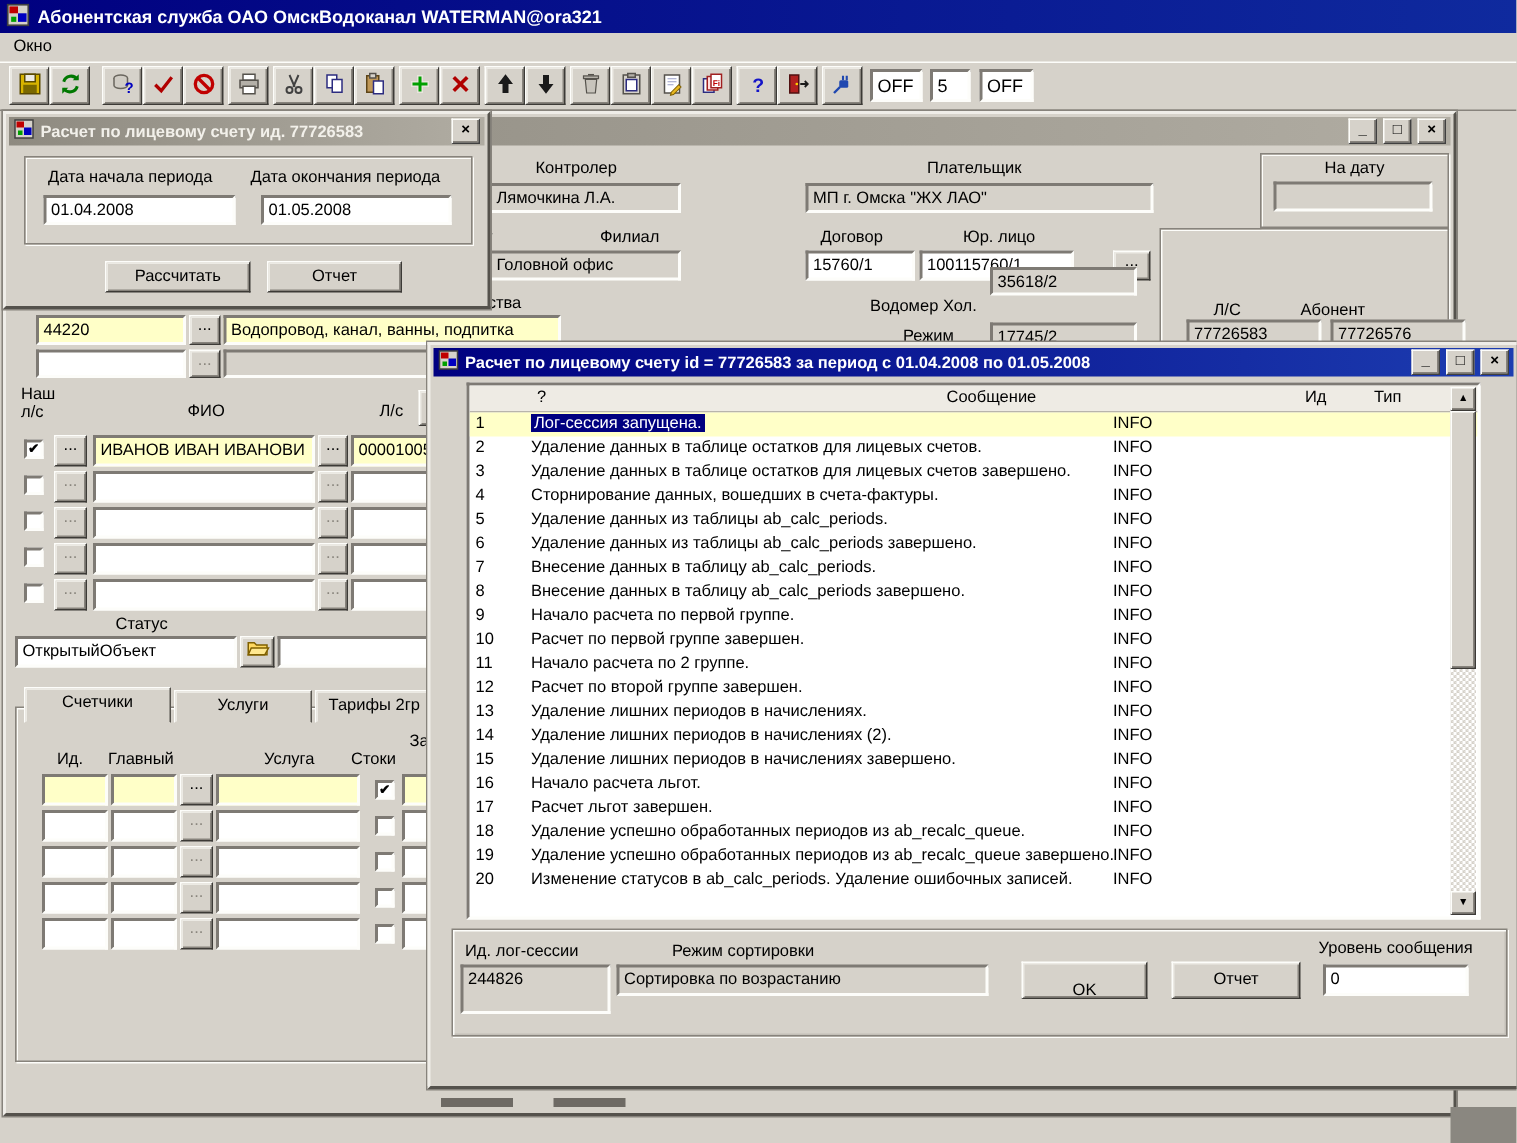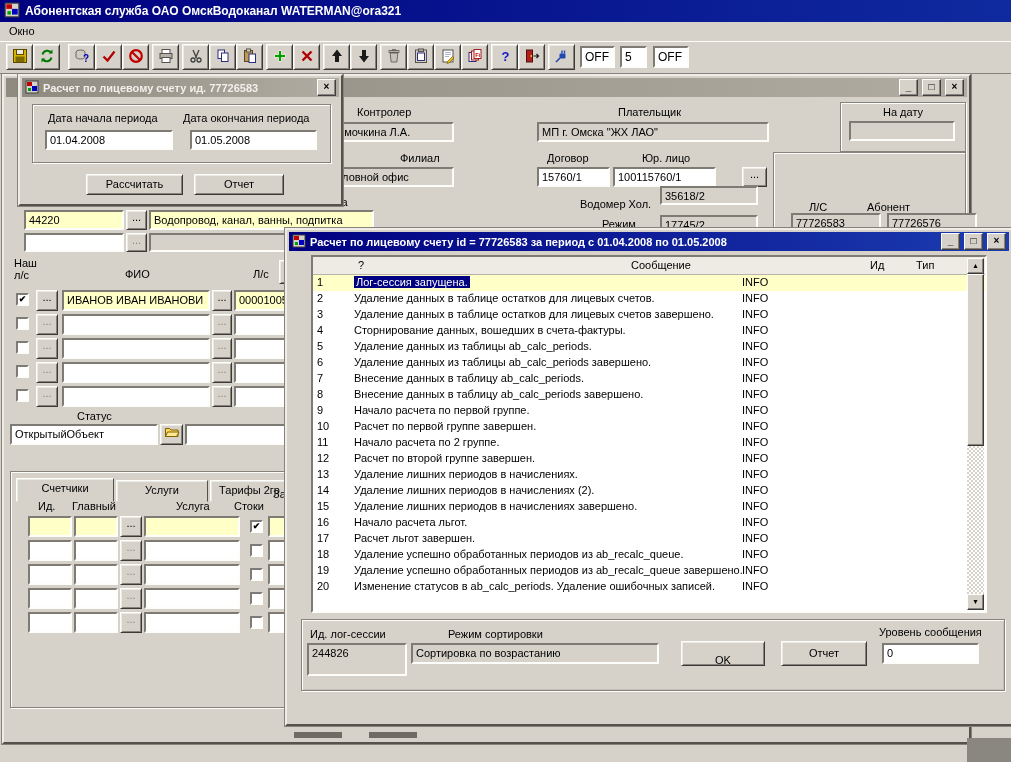--- a/index.html
+++ b/index.html
@@ -26,21 +26,21 @@
     border-color:#fdfdfa #3c3a36 #3c3a36 #fdfdfa;box-shadow:inset 1px 1px 0 #eceae4,inset -1px -1px 0 #87837c;
     text-align:center;font-size:11px;cursor:default;}
   .btn.dis{color:#8a867e;}
   .cb{position:absolute;width:13px;height:13px;box-sizing:border-box;background:#fff;
     border:2px solid;border-color:#7e7a74 #fdfdfa #fdfdfa #7e7a74;
     font-size:9px;line-height:8px;text-align:center;font-weight:bold;}
   .grp{position:absolute;border:1px solid #87837c;
     box-shadow:inset 1px 1px 0 #fdfdfa,1px 1px 0 #fdfdfa;}
   .tab{position:absolute;box-sizing:border-box;background:#d6d2ca;border:1px solid;
     border-color:#fdfdfa #55524c #d6d2ca #fdfdfa;box-shadow:inset 1px 1px 0 #eceae4;
-    text-align:center;padding-top:3px;overflow:hidden;white-space:nowrap;margin-top:20px;}
+    text-align:center;padding-top:3px;overflow:hidden;white-space:nowrap;}
   
   #appbar{position:absolute;left:0;top:0;width:100%;height:22px;
     background:linear-gradient(90deg,#000080,#0f2a9e);display:flex;align-items:center;
     gap:5px;padding-left:4px;box-sizing:border-box;color:#fff;font-weight:bold;font-size:12px;}
   #menubar{position:absolute;left:0;top:22px;width:100%;height:19px;background:#d6d2ca;}
   #toolbar{position:absolute;left:0;top:41px;width:100%;height:31px;background:#d6d2ca;
     border-top:1px solid #fdfdfa;border-bottom:1px solid #87837c;}
   .tbtn{position:absolute;top:2px;width:27px;height:26px;box-sizing:border-box;background:#d6d2ca;
     border:1px solid;border-color:#fdfdfa #3c3a36 #3c3a36 #fdfdfa;
     box-shadow:inset 1px 1px 0 #eceae4,inset -1px -1px 0 #87837c;
@@ -254,21 +254,21 @@
 
     <span class="lbl" style="left:315px;top:120px">йства</span>
     <div class="f yellow" style="left:20px;top:134px;width:100px;height:20px">44220</div>
     <div class="btn" style="left:122px;top:134px;width:21px;height:20px">...</div>
     <div class="f yellow" style="left:145px;top:134px;width:225px;height:20px">Водопровод, канал, ванны, подпитка</div>
     <div class="f" style="left:20px;top:157px;width:100px;height:19px"></div>
     <div class="btn dis" style="left:122px;top:157px;width:21px;height:19px">...</div>
     <div class="f gray" style="left:145px;top:157px;width:225px;height:19px"></div>
 
     <span class="lbl" style="left:576px;top:122px">Водомер Хол.</span>
-    <div class="f gray" style="left:656px;top:110px;width:98px;height:19px">35618/2</div>
+    <div class="f gray" style="left:656px;top:102px;width:98px;height:19px">35618/2</div>
     <span class="lbl" style="left:598px;top:142px">Режим</span>
     <div class="f gray" style="left:656px;top:139px;width:98px;height:19px">17745/2</div>
 
     <div class="grp" style="left:769px;top:76px;width:191px;height:152px">
       <span class="lbl" style="left:35px;top:48px">Л/С</span>
       <span class="lbl" style="left:93px;top:48px">Абонент</span>
       <div class="f gray" style="left:17px;top:60px;width:90px;height:19px">77726583</div>
       <div class="f gray" style="left:113px;top:60px;width:90px;height:19px">77726576</div>
     </div>
 
@@ -359,21 +359,21 @@
     <div class="f" style="left:70px;top:536px;width:44px;height:21px"></div>
     <div class="btn dis" style="left:116px;top:536px;width:22px;height:21px">...</div>
     <div class="f" style="left:140px;top:536px;width:96px;height:21px"></div>
     <div class="cb" style="left:246px;top:540px"></div>
     <div class="f" style="left:264px;top:536px;width:24px;height:21px"></div>
 
     <div class="abs" style="left:290px;top:656px;width:48px;height:6px;background:#6e6a64"></div>
     <div class="abs" style="left:365px;top:656px;width:48px;height:6px;background:#6e6a64"></div>
   </div>
 
-  <div class="win" style="left:18px;top:74px;width:321px;height:128px">
+  <div class="win" style="left:2px;top:74px;width:321px;height:128px">
     <div class="cap inactive">
       <span><svg width="14" height="14" viewBox="0 0 14 14">
             <rect x="1" y="1" width="12" height="12" fill="#d6d2ca" stroke="#404040"></rect>
             <rect x="2" y="2" width="5" height="4" fill="#c00000"></rect>
             <rect x="7" y="6" width="5" height="5" fill="#0000c0"></rect>
             <rect x="3" y="8" width="3" height="3" fill="#00a000"></rect>
           </svg></span>
       <span>Расчет по лицевому счету ид. 77726583</span>
       <span style="flex:1"></span>
       <span class="capbtn">×</span>

